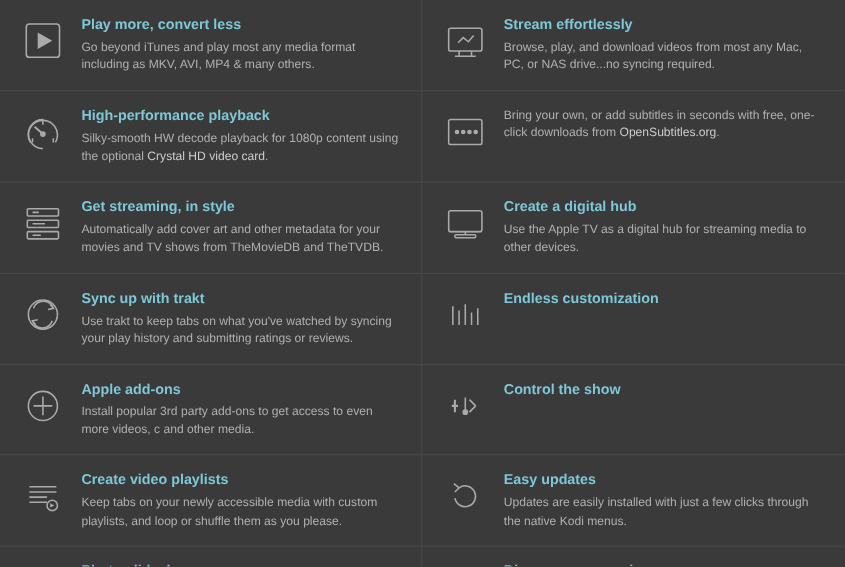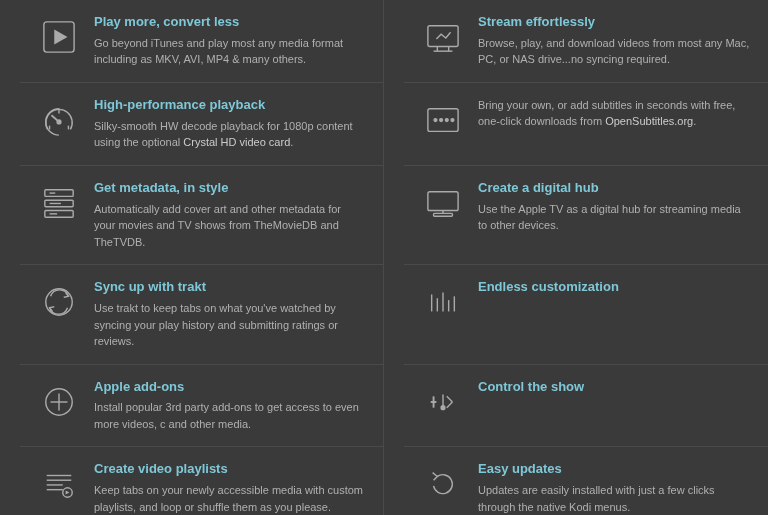--- a/index.html
+++ b/index.html
@@ -15,21 +15,20 @@
       display: grid;
       grid-template-columns: 1fr 1fr;
       width: 768px;
     }
     .feature-item {
       display: flex;
       align-items: flex-start;
       padding: 14px 18px;
       border-bottom: 1px solid #4a4a4a;
       border-right: 1px solid #4a4a4a;
-      margin-left: 20px;
     }
     .feature-item:nth-child(even) {
       border-right: none;
     }
     .icon-wrap {
       width: 42px;
       min-width: 42px;
       height: 42px;
       display: flex;
       align-items: center;
@@ -134,21 +133,21 @@
       <svg viewBox="0 0 36 36">
         <rect x="3" y="4" width="30" height="7" rx="1" stroke="#aaa" stroke-width="1.5" fill="none"></rect>
         <rect x="3" y="15" width="30" height="7" rx="1" stroke="#aaa" stroke-width="1.5" fill="none"></rect>
         <rect x="3" y="26" width="30" height="7" rx="1" stroke="#aaa" stroke-width="1.5" fill="none"></rect>
         <line x1="8" y1="7.5" x2="14" y2="7.5" stroke="#aaa" stroke-width="1.5"></line>
         <line x1="8" y1="18.5" x2="20" y2="18.5" stroke="#aaa" stroke-width="1.5"></line>
         <line x1="8" y1="29.5" x2="16" y2="29.5" stroke="#aaa" stroke-width="1.5"></line>
       </svg>
     </div>
     <div class="text-content">
-      <div class="feature-title">Get metadata, in style</div>
+      <div class="feature-title">Get streaming, in style</div>
       <div class="feature-desc">Automatically add cover art and other metadata for your movies and TV shows from TheMovieDB and TheTVDB.</div>
     </div>
   </div>
 
   <div class="feature-item">
     <div class="icon-wrap">
       <svg viewBox="0 0 36 36">
         <rect x="2" y="6" width="32" height="20" rx="2" stroke="#aaa" stroke-width="1.5" fill="none"></rect>
         <line x1="2" y1="26" x2="34" y2="26" stroke="#aaa" stroke-width="1"></line>
         <rect x="8" y="29" width="20" height="3" rx="1" stroke="#aaa" stroke-width="1.5" fill="none"></rect>

